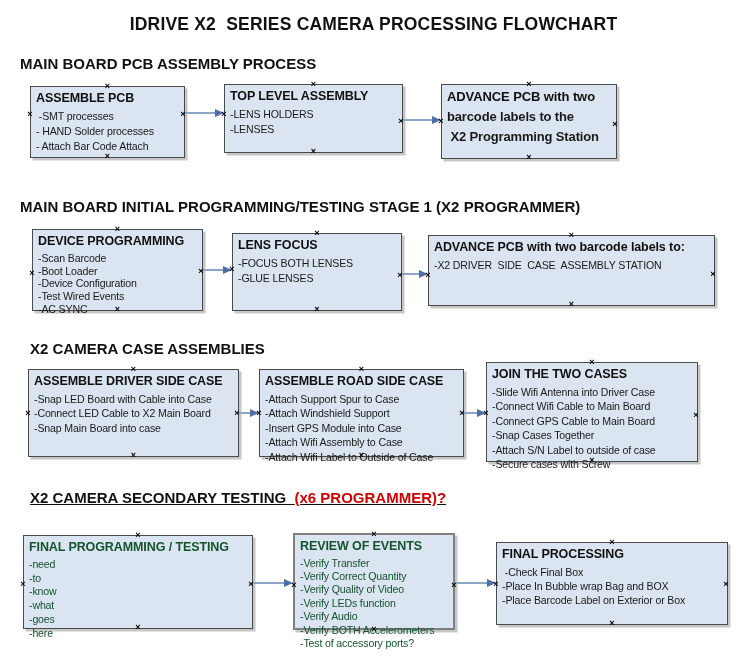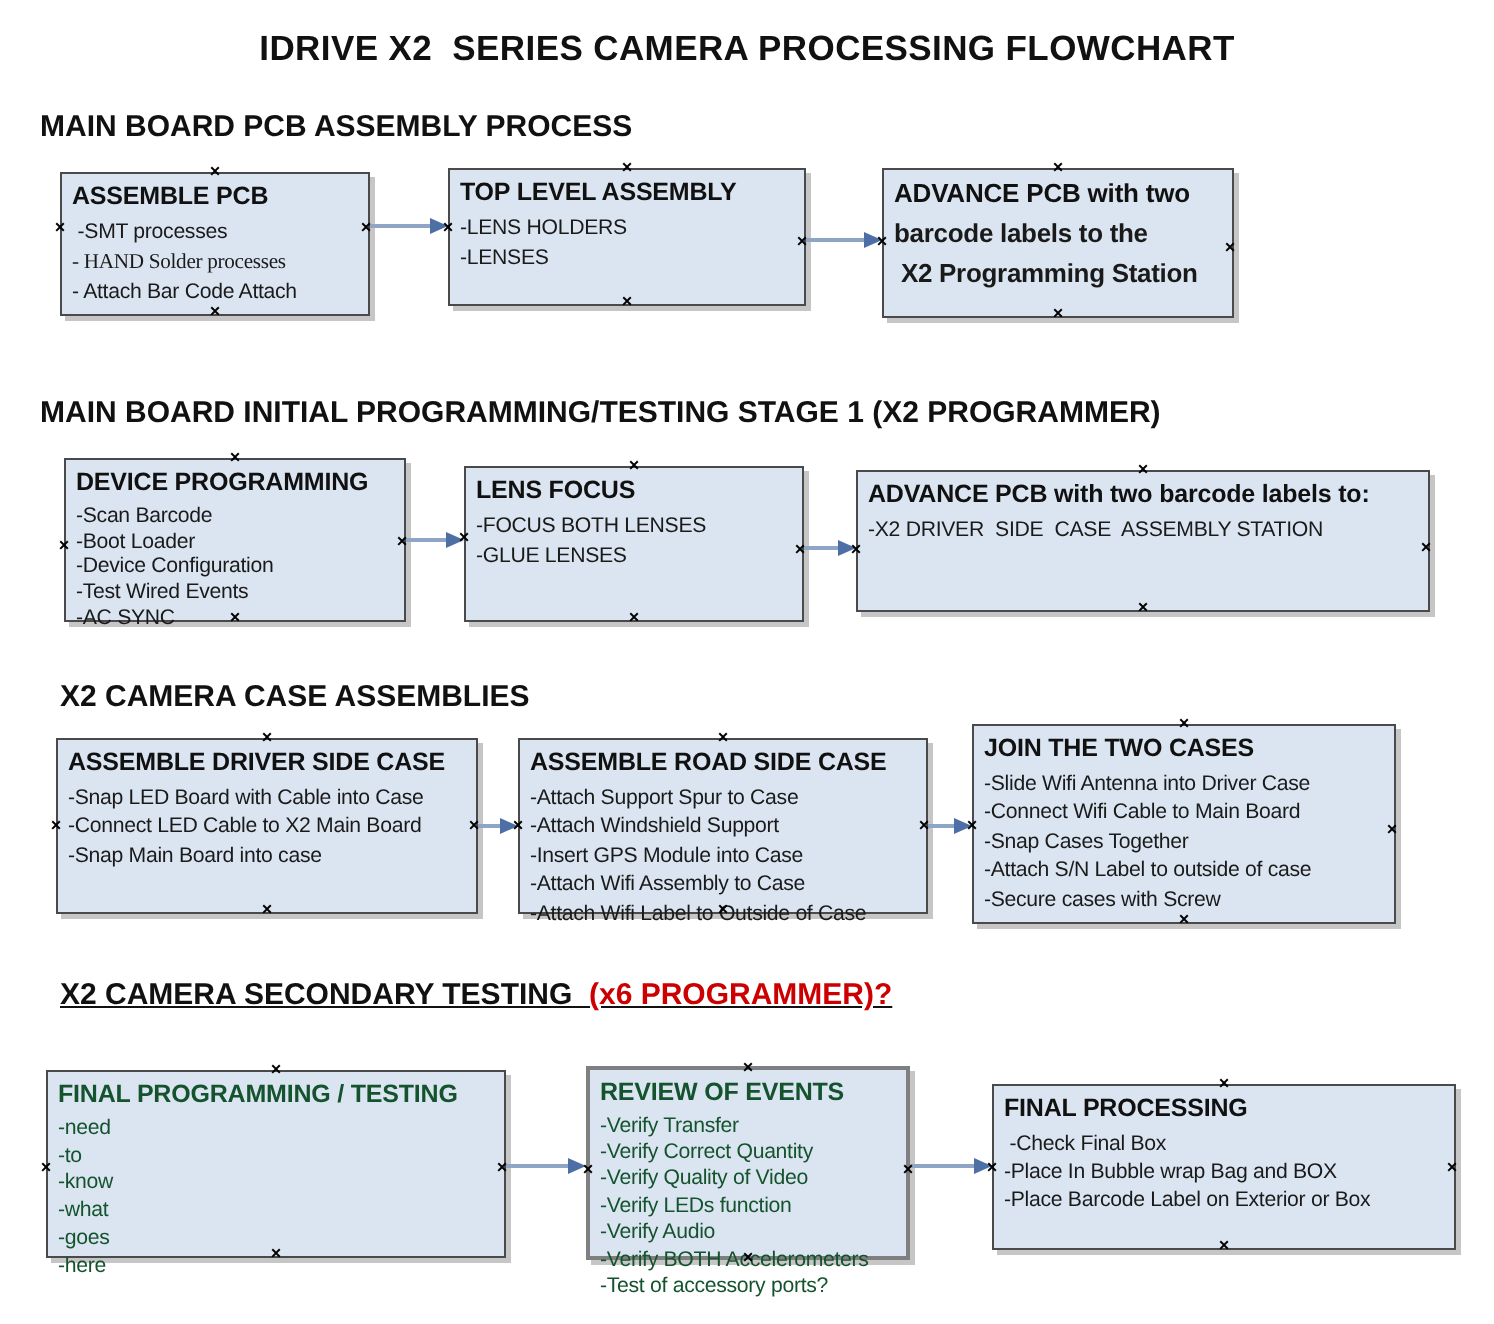--- a/index.html
+++ b/index.html
@@ -42,21 +42,21 @@
 </style>
 </head>
 <body>
 
 <div id="canvas">
   <div class="page-title">IDRIVE X2  SERIES CAMERA PROCESSING FLOWCHART</div>
 <div class="section-heading" style="left: 20px; top: 55px;"><span>MAIN BOARD PCB ASSEMBLY PROCESS</span><span class="red-part"></span></div>
     <div class="fc-box" style="left: 30px; top: 86px; width: 155px; height: 72px;">
       <div class="box-title">ASSEMBLE PCB</div>
       <div class="box-item" style="line-height: 15.3px;"> -SMT processes</div>
-      <div class="box-item" style="line-height: 15.3px; font-family: Liberation Serif, serif;">- HAND Solder processes</div>
+      <div class="box-item" style="line-height: 15.3px;">- HAND Solder processes</div>
       <div class="box-item" style="line-height: 15.3px;">- Attach Bar Code Attach</div>
       <span class="mark" style="left: 50%; top: -1px;">×</span>
       <span class="mark" style="left: 50%; top: 69px;">×</span>
       <span class="mark" style="left: -1px; top: 27px;">×</span>
       <span class="mark" style="left: 152px; top: 27px;">×</span>
     </div>
     <div class="fc-box" style="left: 224px; top: 84px; width: 179px; height: 69px;">
       <div class="box-title">TOP LEVEL ASSEMBLY</div>
       <div class="box-item" style="line-height: 15.3px;">-LENS HOLDERS</div>
       <div class="box-item" style="line-height: 15.3px;">-LENSES</div>
@@ -124,20 +124,21 @@
       <div class="box-item" style="line-height: 14.6px;">-Attach Wifi Label to Outside of Case</div>
       <span class="mark" style="left: 50%; top: -1px;">×</span>
       <span class="mark" style="left: 50%; top: 85px;">×</span>
       <span class="mark" style="left: -1px; top: 43px;">×</span>
       <span class="mark" style="left: 202px; top: 43px;">×</span>
     </div>
     <div class="fc-box" style="left: 486px; top: 362px; width: 212px; height: 100px;">
       <div class="box-title">JOIN THE TWO CASES</div>
       <div class="box-item" style="line-height: 14.5px;">-Slide Wifi Antenna into Driver Case</div>
       <div class="box-item" style="line-height: 14.5px;">-Connect Wifi Cable to Main Board</div>
+      <div class="box-item" style="line-height: 14.5px;">-Connect GPS Cable to Main Board</div>
       <div class="box-item" style="line-height: 14.5px;">-Snap Cases Together</div>
       <div class="box-item" style="line-height: 14.5px;">-Attach S/N Label to outside of case</div>
       <div class="box-item" style="line-height: 14.5px;">-Secure cases with Screw</div>
       <span class="mark" style="left: 50%; top: -1px;">×</span>
       <span class="mark" style="left: 50%; top: 97px;">×</span>
       <span class="mark" style="left: -1px; top: 50px;">×</span>
       <span class="mark" style="left: 209px; top: 52px;">×</span>
     </div>
     <div class="section-heading" style="left: 30px; top: 489px; text-decoration: underline;"><span>X2 CAMERA SECONDARY TESTING  </span><span class="red-part">(x6 PROGRAMMER)?</span></div>
     <div class="fc-box" style="left: 23px; top: 535px; width: 230px; height: 94px;">

